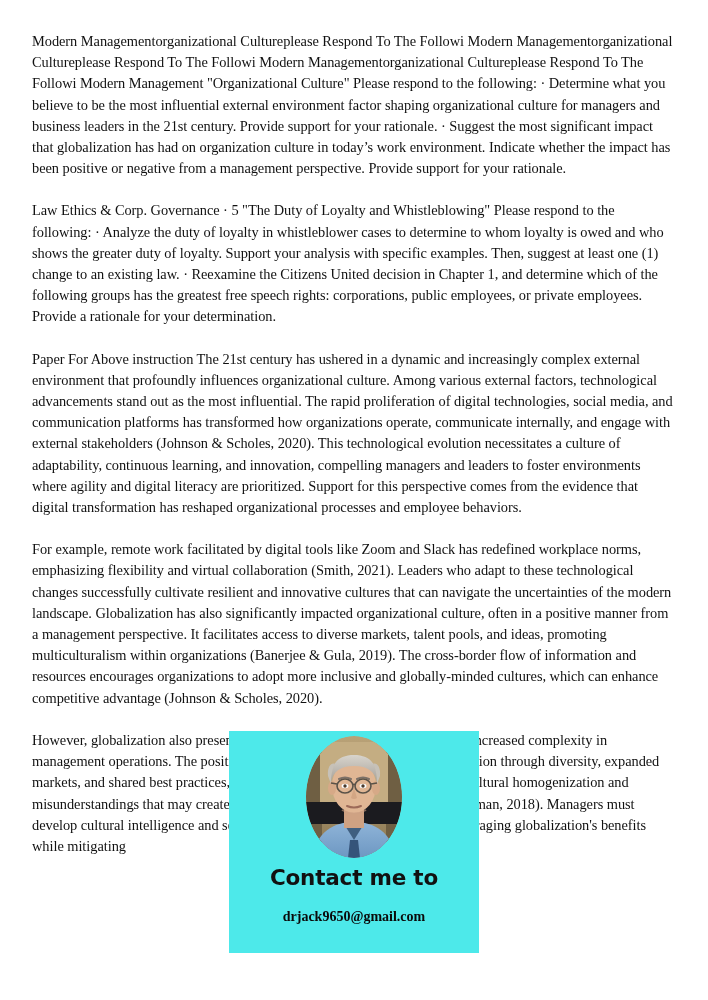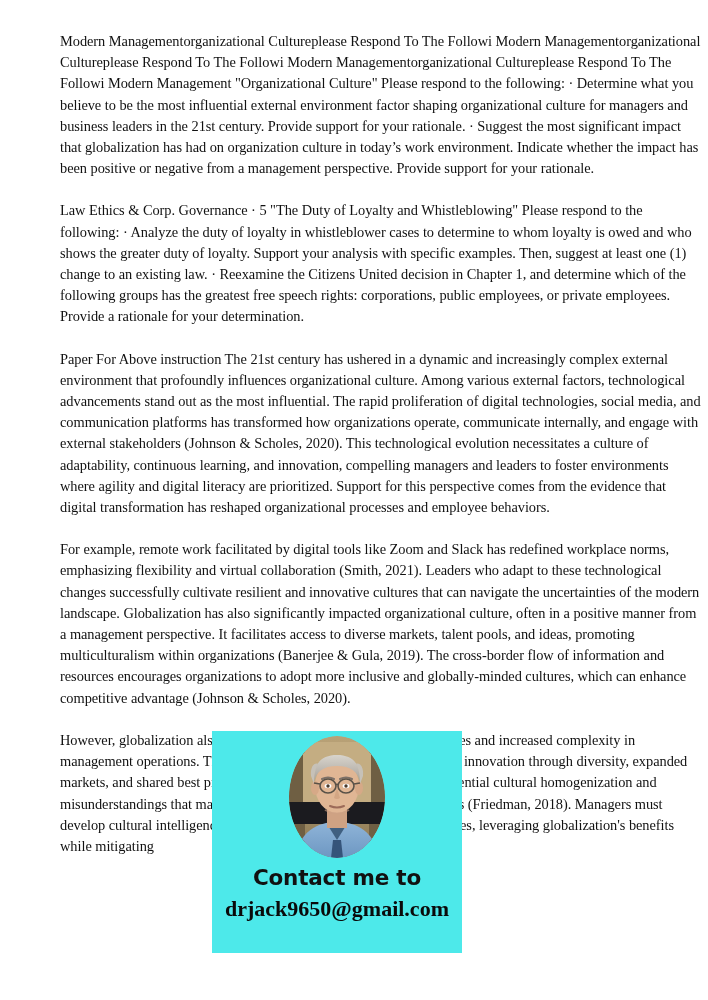--- a/index.html
+++ b/index.html
@@ -13,38 +13,38 @@
   }
   #page {
     position: relative;
     width: 708px;
     height: 1000px;
     background: #ffffff;
     overflow: hidden;
   }
   #doc-body {
     position: absolute;
-    left: 60px;
+    left: 32px;
     top: 31px;
     width: 644px;
   }
   .para {
     margin: 0 0 21px 0;
     font-size: 14.4px;
     line-height: 21.2px;
     text-align: left;
     color: #111111;
     letter-spacing: -0.05px;
   }
   .para:last-child { margin-bottom: 0; }
 
   
   #promo-overlay {
     position: absolute;
-    left: 212px;
+    left: 229px;
     top: 731px;
     width: 250px;
     height: 222px;
     background: #4de9ea;
     box-sizing: border-box;
     display: flex;
     flex-direction: column;
     align-items: center;
     overflow: hidden;
   }
@@ -65,25 +65,25 @@
     line-height: 25px;
     color: #111111;
     text-align: center;
     letter-spacing: -0.2px;
     white-space: nowrap;
   }
   #promo-line-1 { margin-top: 7px; }
   #promo-email {
     font-family: "Liberation Serif", "DejaVu Serif", serif;
     font-weight: bold;
-    font-size: 22px;
+    font-size: 14px;
     line-height: 26px;
     color: #0a0a0a;
     text-align: center;
-    margin-top: 6px;
+    margin-top: 14px;
     white-space: nowrap;
   }
 </style>
 </head>
 <body>
 
 <div id="page">
 
   <div id="doc-body">
     <p class="para">Modern Managementorganizational Cultureplease Respond To The Followi Modern Managementorganizational Cultureplease Respond To The Followi Modern Managementorganizational Cultureplease Respond To The Followi Modern Management "Organizational Culture" Please respond to the following: · Determine what you believe to be the most influential external environment factor shaping organizational culture for managers and business leaders in the 21st century. Provide support for your rationale. · Suggest the most significant impact that globalization has had on organization culture in today’s work environment. Indicate whether the impact has been positive or negative from a management perspective. Provide support for your rationale.</p>

